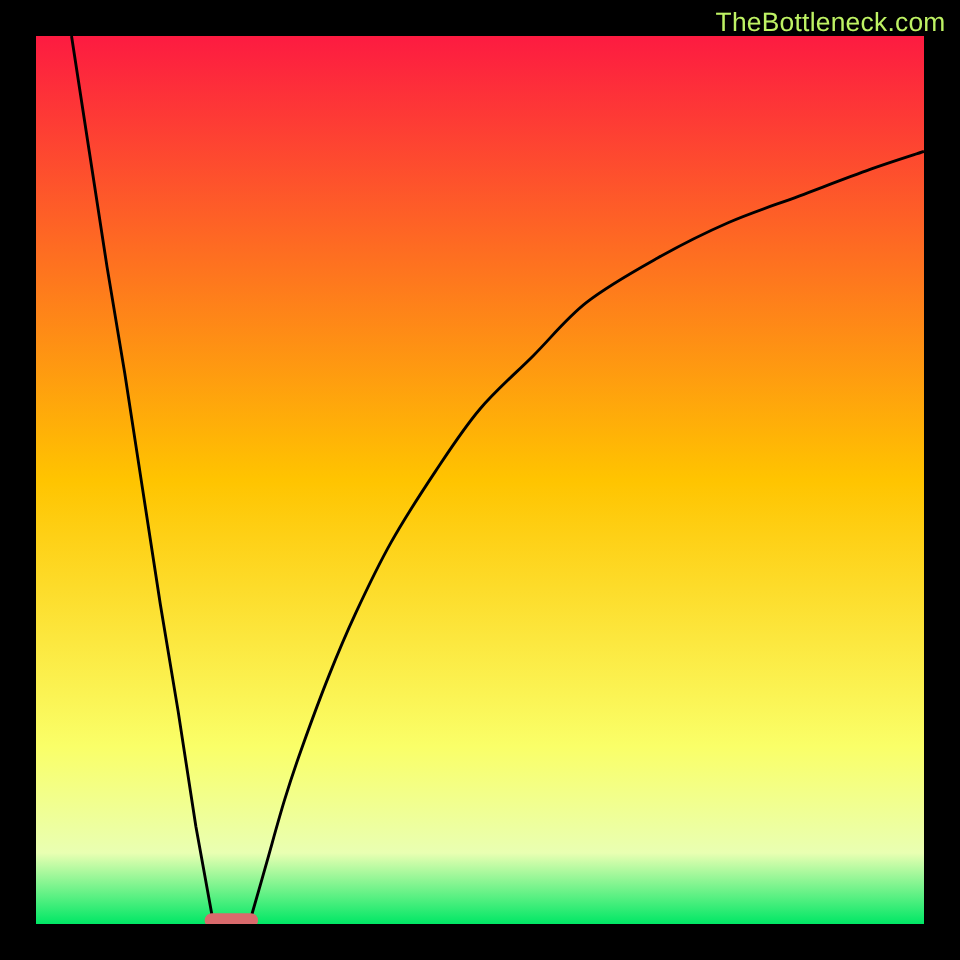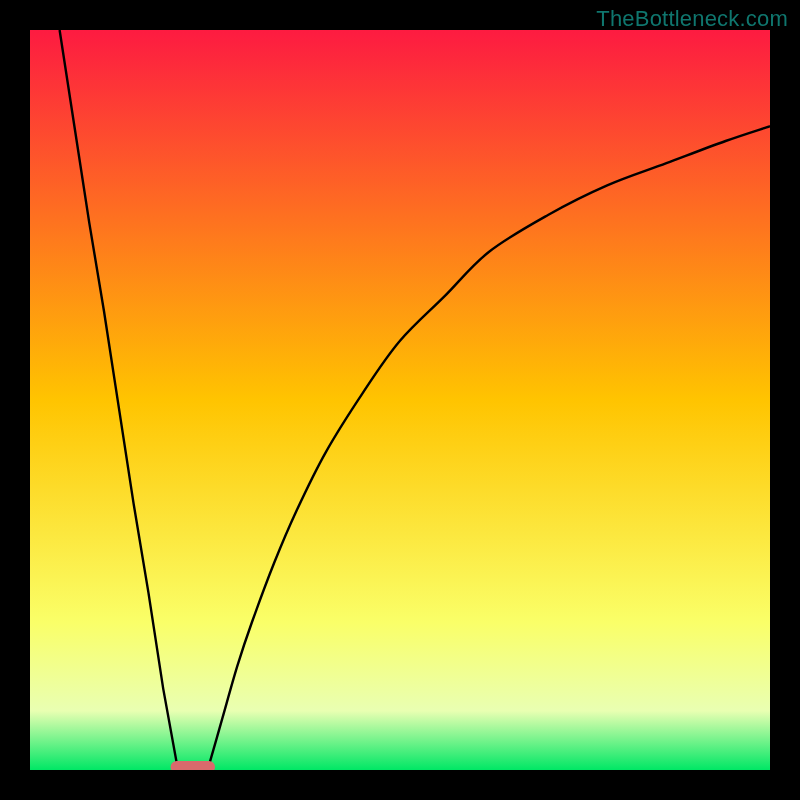--- a/index.html
+++ b/index.html
@@ -21,21 +21,21 @@
     position: absolute;
     left: 30px;
     top: 30px;
     width: 740px;
     height: 740px;
   }
   .watermark {
     position: absolute;
     top: 6px;
     right: 12px;
-    color: #0f766e;
+    color: #bef264;
     font-size: 22px;
     font-weight: 500;
     letter-spacing: 0.2px;
   }
   svg { display: block; }
 </style>
 </head>
 <body>
 
 <div class="frame">

